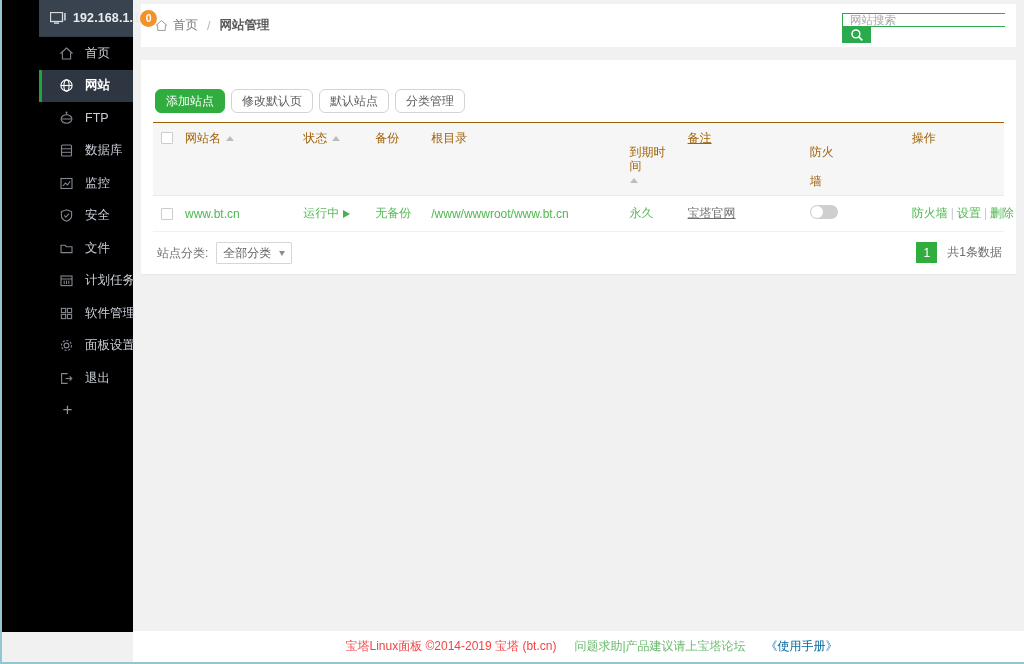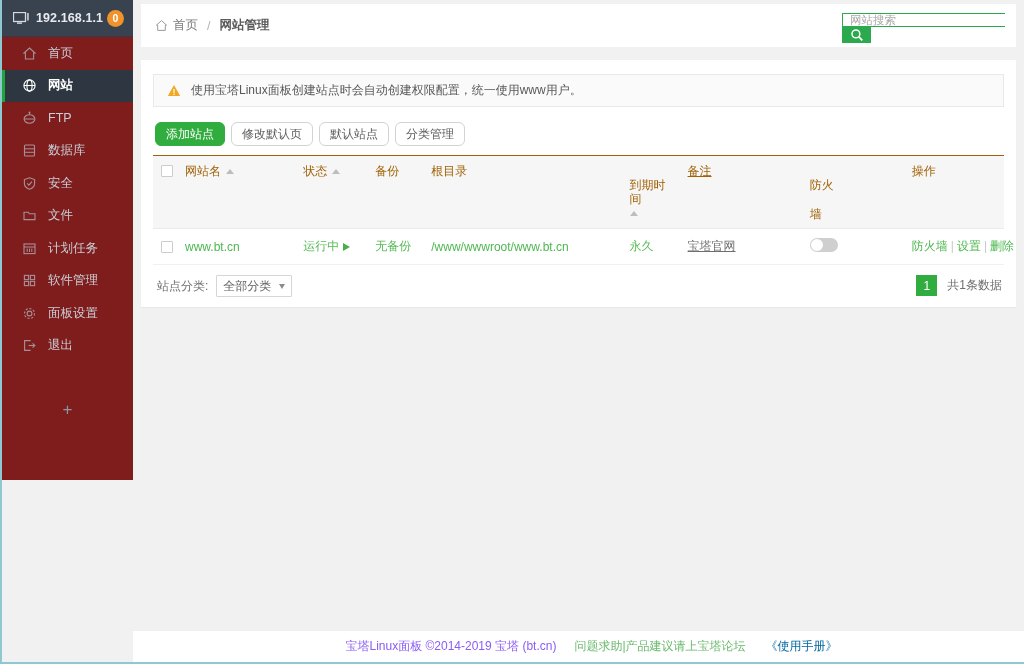--- a/index.html
+++ b/index.html
@@ -16,24 +16,25 @@
     width: 1024px; height: 664px;
     background: #f1f1f1;
     border-left: 2px solid #8fc9cf;
     border-bottom: 2px solid #8fc9cf;
   }
 
   
   .sidebar {
     position: absolute;
     left: 0; top: 0;
-    width: 131px; height: 480px;
-    background: #7f1d1d;
+    width: 131px; height: 632px;
+    background: #000000;
     color: #c2c8d0;
     z-index: 5;
+    padding-left: 37px;
   }
   .sidebar-head {
     height: 37px;
     display: flex;
     align-items: center;
     padding: 0 9px 0 11px;
     background: #39424f;
     border-bottom: 1px solid #333b47;
   }
   .sb-monitor-icon {
@@ -353,21 +354,21 @@
     left: 131px; bottom: 0;
     width: 891px; height: 32px;
     background: #ffffff;
     display: flex;
     align-items: center;
     justify-content: center;
     font-size: 12px;
     color: #7d7d7d;
     border-top: 1px solid #f0f0f0;
   }
-  .pf-copy { color: #8b5cf6; margin-left: 26px; }
+  .pf-copy { color: #ef4444; margin-left: 26px; }
   .pf-link { color: #6aba6d; cursor: pointer; margin-left: 18px; }
   .pf-link2 { color: #0369a1; cursor: pointer; margin-left: 20px; }
 </style>
 </head>
 <body>
 
 <div id="app">
 
   <div class="sidebar">
 
@@ -419,20 +420,29 @@
         <span class="sb-ico">
           <svg viewBox="0 0 15 15" width="15" height="15">
             <rect x="2.5" y="2" width="10" height="11" rx="1" fill="none" stroke="#b6bcc6" stroke-width="1.1"></rect>
             <line x1="2.5" y1="5.8" x2="12.5" y2="5.8" stroke="#b6bcc6" stroke-width="1"></line>
             <line x1="2.5" y1="9.3" x2="12.5" y2="9.3" stroke="#b6bcc6" stroke-width="1"></line>
           </svg>
         </span>
         <span class="sb-label">数据库</span>
       </li>
 
+      <li class="sb-item">
+        <span class="sb-ico">
+          <svg viewBox="0 0 15 15" width="15" height="15">
+            <rect x="2" y="2.5" width="11" height="10" fill="none" stroke="#b6bcc6" stroke-width="1.1"></rect>
+            <polyline points="4,10 6.4,7 8.6,9 11,5.2" fill="none" stroke="#b6bcc6" stroke-width="1.1"></polyline>
+          </svg>
+        </span>
+        <span class="sb-label">监控</span>
+      </li>
 
       <li class="sb-item">
         <span class="sb-ico">
           <svg viewBox="0 0 15 15" width="15" height="15">
             <path d="M7.5 1.8 L12.6 3.6 L12.6 7.6 C12.6 10.4 10.3 12.4 7.5 13.3 C4.7 12.4 2.4 10.4 2.4 7.6 L2.4 3.6 Z" fill="none" stroke="#b6bcc6" stroke-width="1.1"></path>
             <polyline points="5.2,7.4 6.9,9.1 10,5.6" fill="none" stroke="#b6bcc6" stroke-width="1.1"></polyline>
           </svg>
         </span>
         <span class="sb-label">安全</span>
       </li>
@@ -516,28 +526,20 @@
             <line x1="8.9" y1="8.9" x2="12.3" y2="12.3" stroke="#ffffff" stroke-width="1.7"></line>
           </svg>
         </div>
       </div>
 
     </div>
   </div>
 
   <div class="main">
 
-    <div class="alert">
-      <svg class="alert-icon" width="14" height="13" viewBox="0 0 14 13">
-        <path d="M7 1 L13.2 12 L0.8 12 Z" fill="#f5a623"></path>
-        <rect x="6.4" y="5" width="1.2" height="4" fill="#ffffff"></rect>
-        <rect x="6.4" y="9.7" width="1.2" height="1.3" fill="#ffffff"></rect>
-      </svg>
-      <span>使用宝塔Linux面板创建站点时会自动创建权限配置，统一使用www用户。</span>
-    </div>
 
     <div class="btn-row">
       <button class="btn primary">添加站点</button>
       <button class="btn">修改默认页</button>
       <button class="btn">默认站点</button>
       <button class="btn">分类管理</button>
     </div>
 
     <table class="sites">
       <thead>

